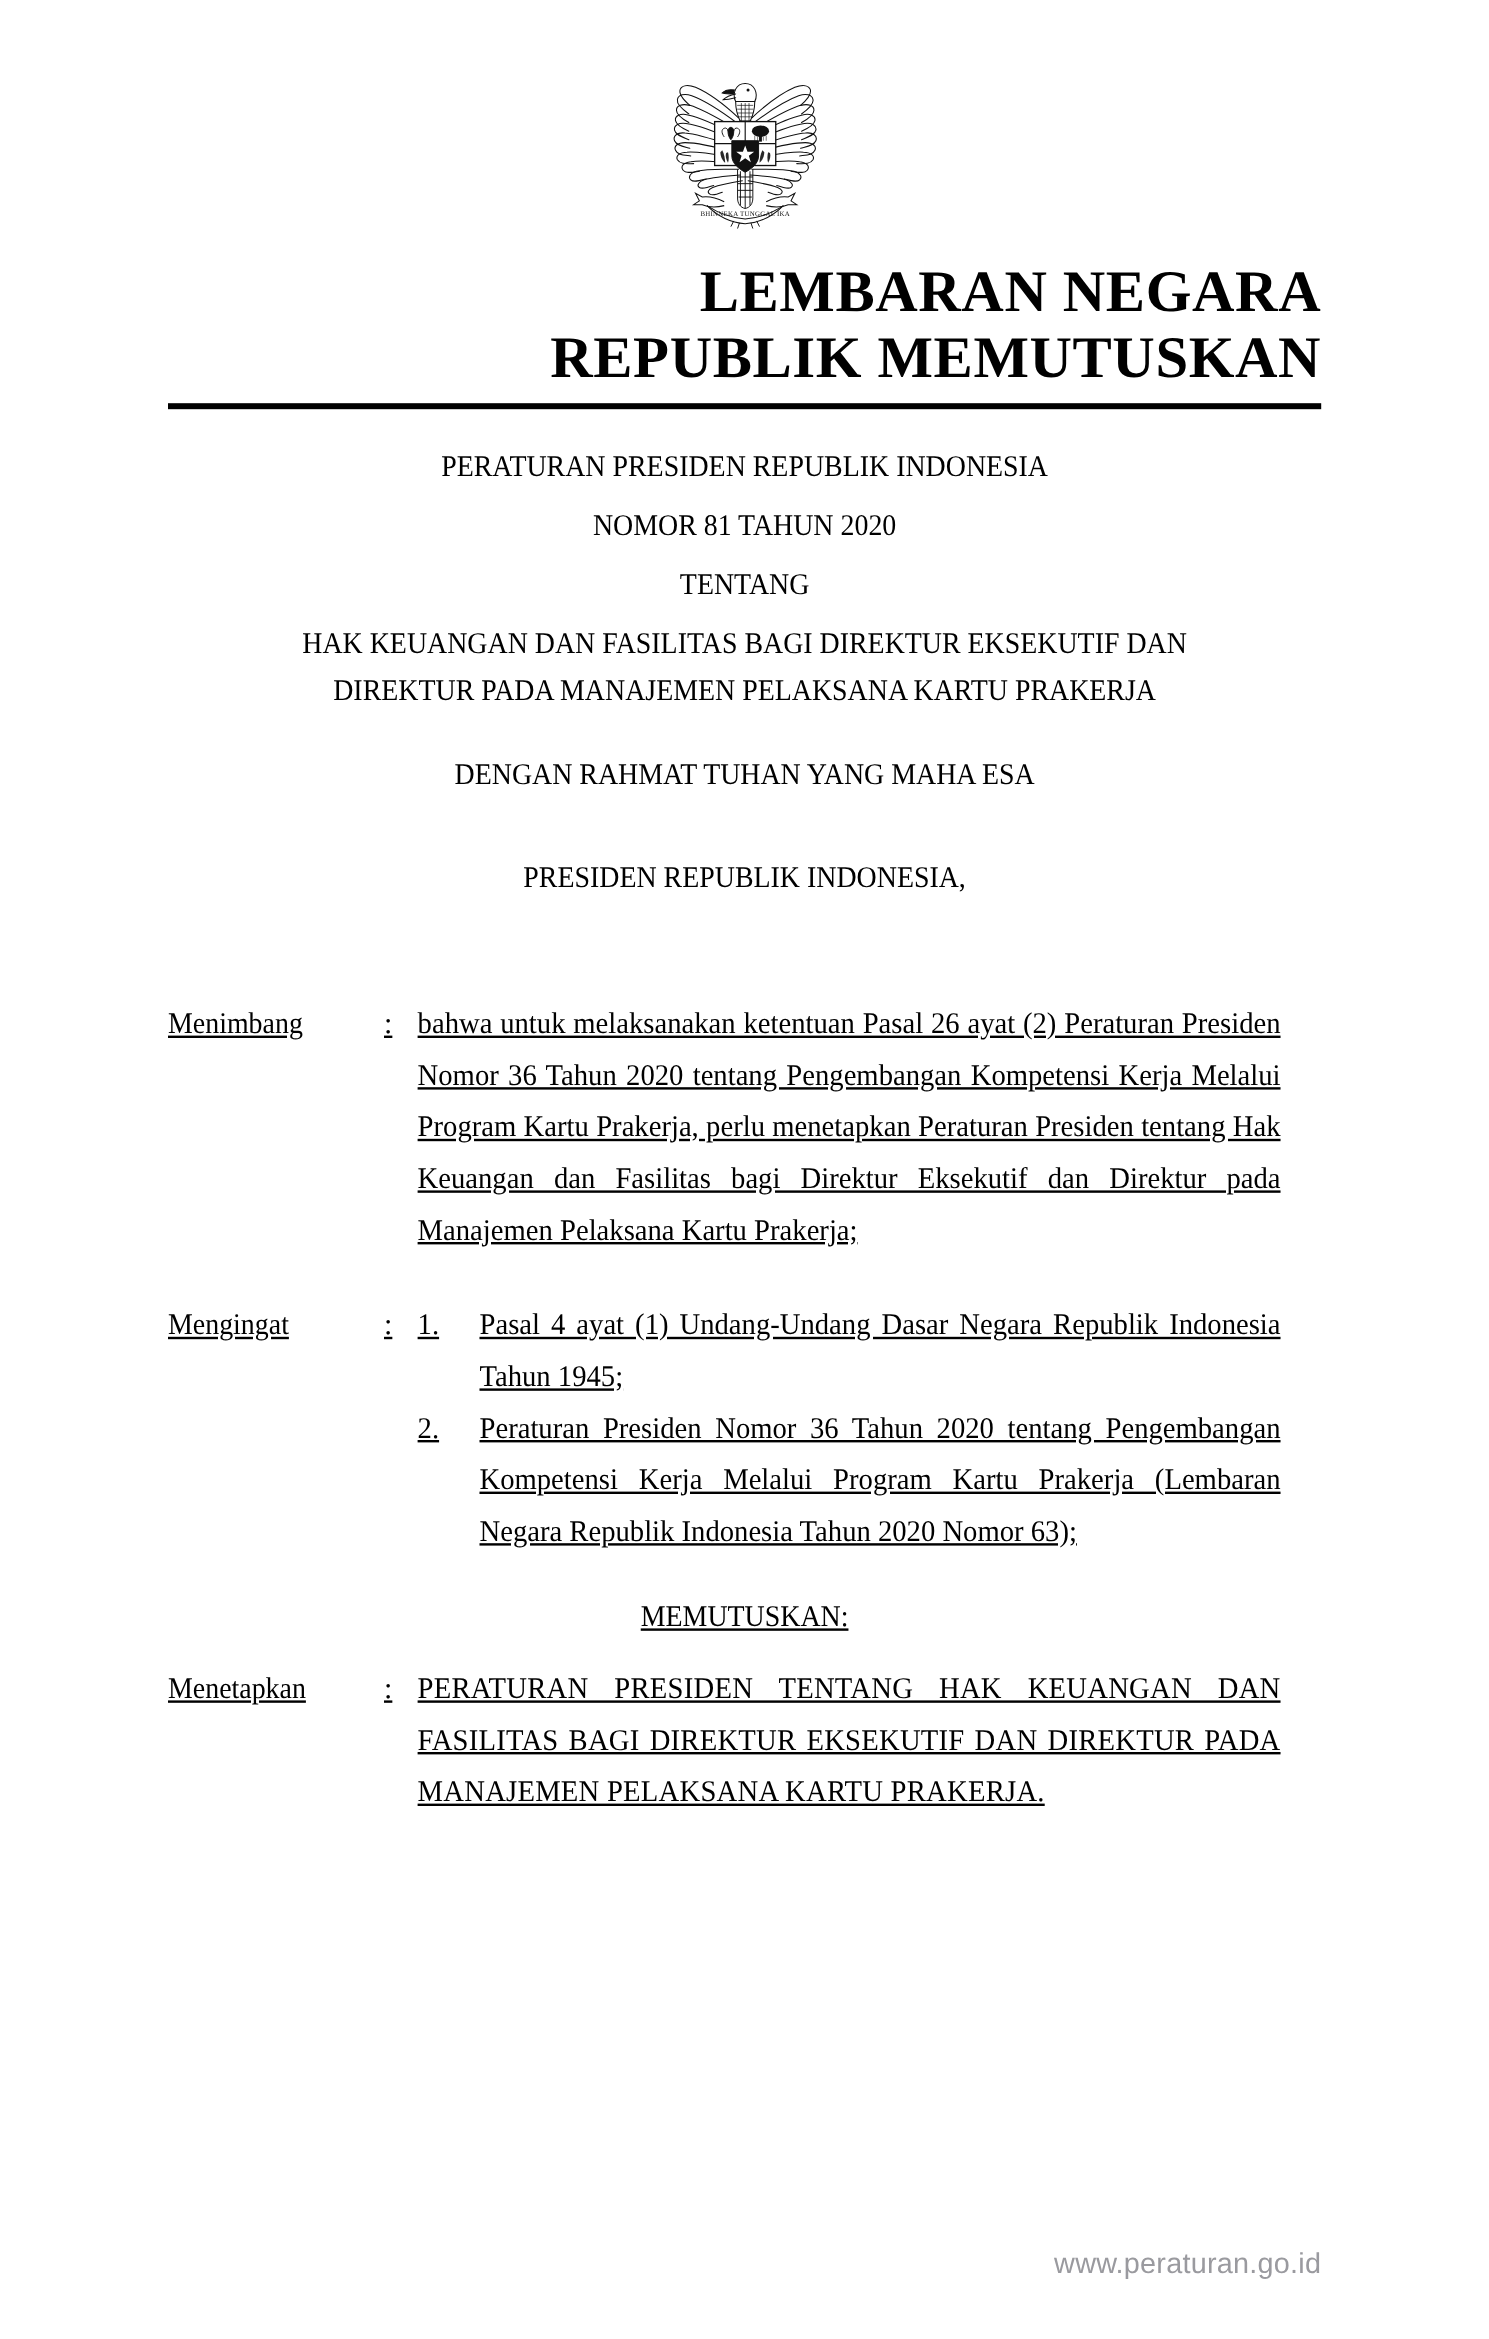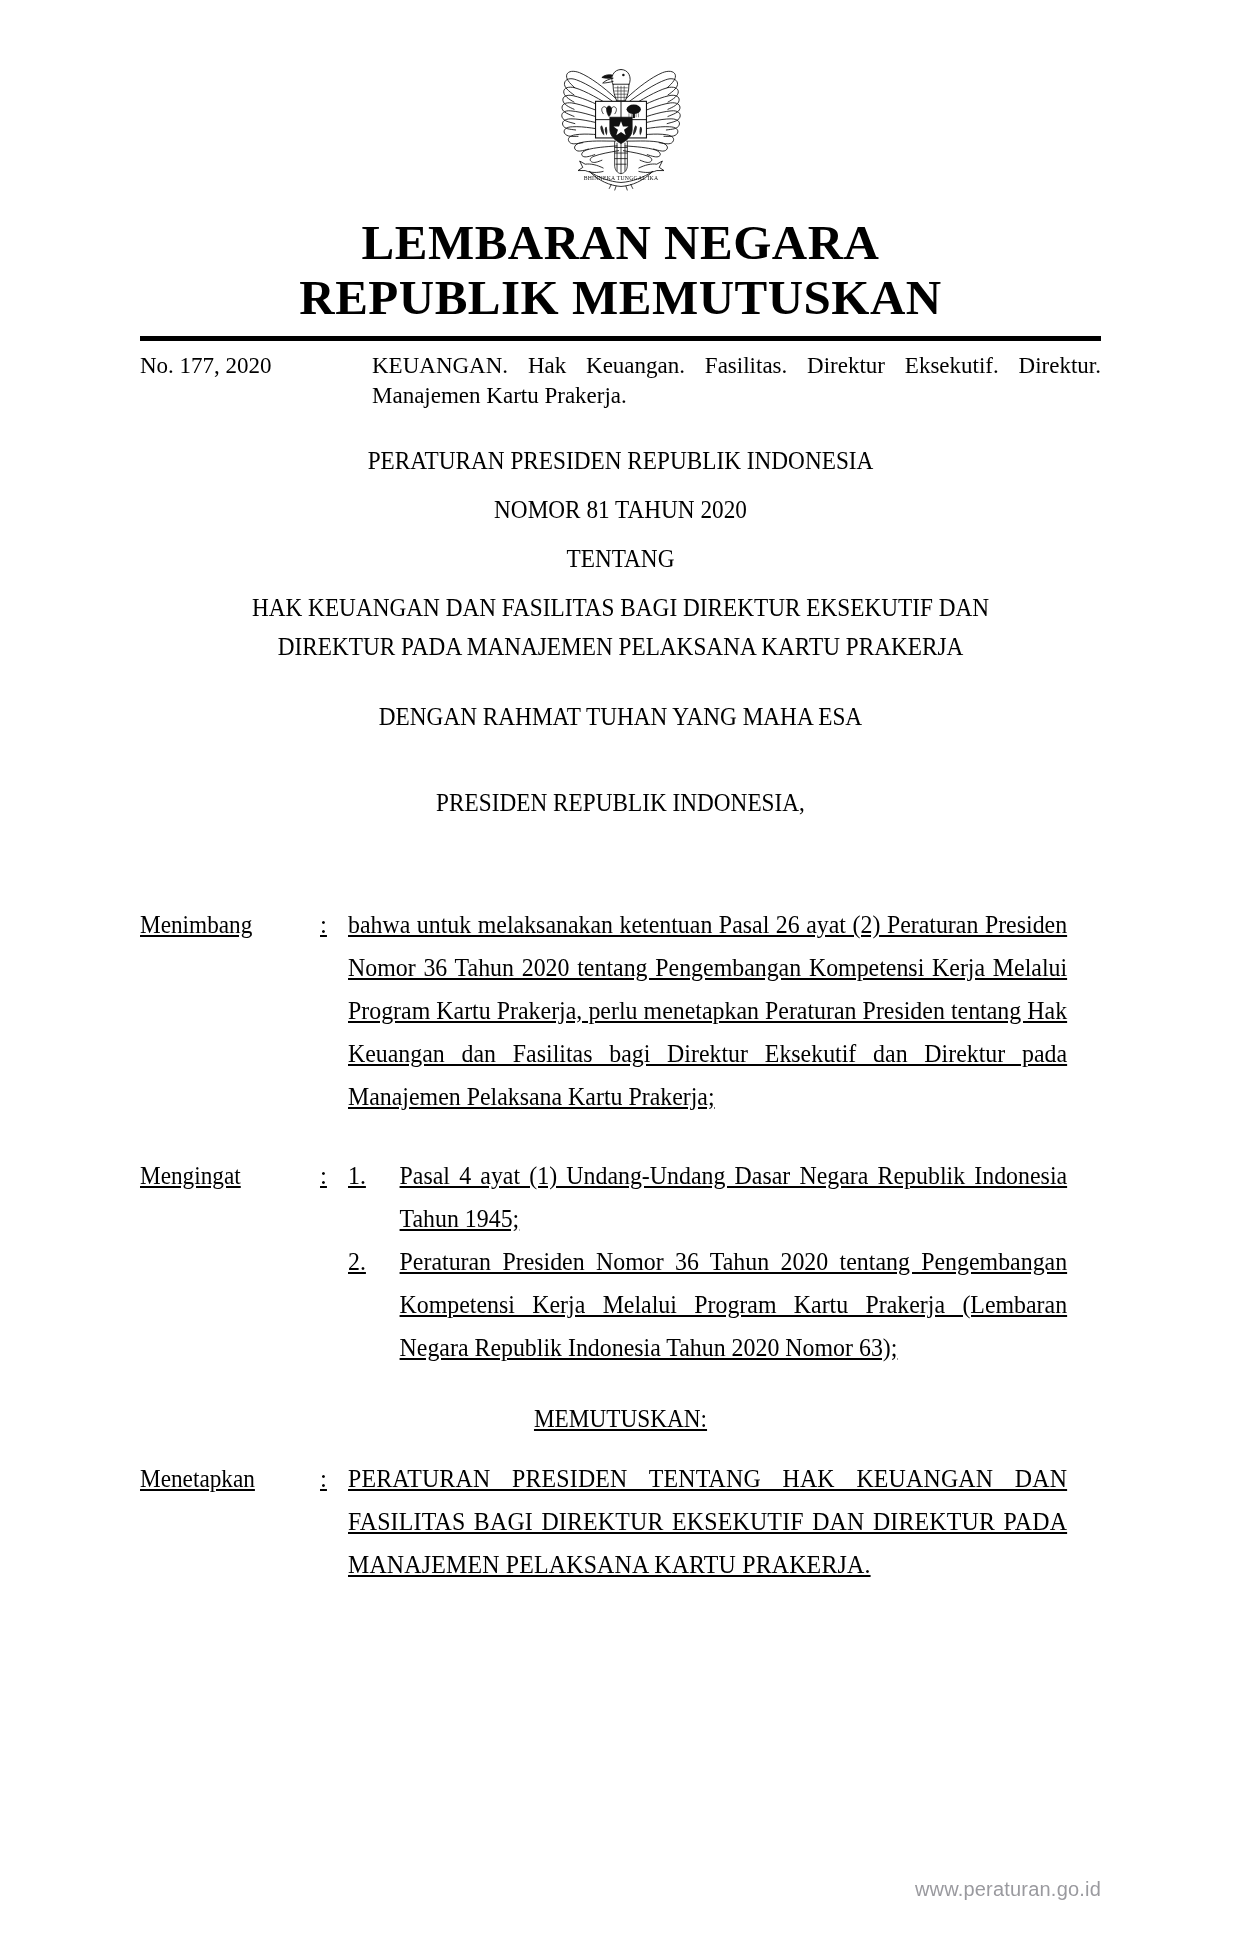--- a/index.html
+++ b/index.html
@@ -42,20 +42,21 @@
     text-align: center;
     font-family: "Liberation Serif", "DejaVu Serif", serif;
     font-weight: bold;
     font-size: 49px;
     line-height: 1.12;
     letter-spacing: 0.5px;
   }
   .masthead .l1, .masthead .l2 {
     display: block;
     white-space: nowrap;
+    text-align: right;
   }
 
   
   .rule {
     margin-top: 10px;
     border: 0;
     border-top: 5px solid #000;
     height: 0;
     width: 100%;
   }
@@ -181,21 +182,21 @@
   .clause-body.upper {
     letter-spacing: 0.2px;
   }
 
   
   .footer {
     position: absolute;
     right: 140px;
     bottom: 48px;
     font-family: "Liberation Sans", "DejaVu Sans", sans-serif;
-    font-size: 20px;
+    font-size: 24px;
     color: #9a9a9f;
     letter-spacing: 0.2px;
   }
 </style>
 </head>
 <body>
 
 <div class="page">
 
   <div class="emblem-wrap">
@@ -309,24 +310,20 @@
     </svg>
   </div>
 
   <div class="masthead">
     <span class="l1">LEMBARAN NEGARA</span>
     <span class="l2">REPUBLIK MEMUTUSKAN</span>
   </div>
 
   <hr class="rule">
 
-  <div class="header-row">
-    <div class="header-no">No. 177, 2020</div>
-    <div class="header-subject">KEUANGAN. Hak Keuangan. Fasilitas. Direktur Eksekutif. Direktur. Manajemen Kartu Prakerja.</div>
-  </div>
 
   <div class="title-block">
     <span class="tline">PERATURAN PRESIDEN REPUBLIK INDONESIA</span>
     <span class="tline">NOMOR 81 TAHUN 2020</span>
     <span class="tline">TENTANG</span>
     <span class="tline tight">HAK KEUANGAN DAN FASILITAS BAGI DIREKTUR EKSEKUTIF DAN</span>
     <span class="tline last">DIREKTUR PADA MANAJEMEN PELAKSANA KARTU PRAKERJA</span>
   </div>
 
   <div class="god-line">DENGAN RAHMAT TUHAN YANG MAHA ESA</div>

